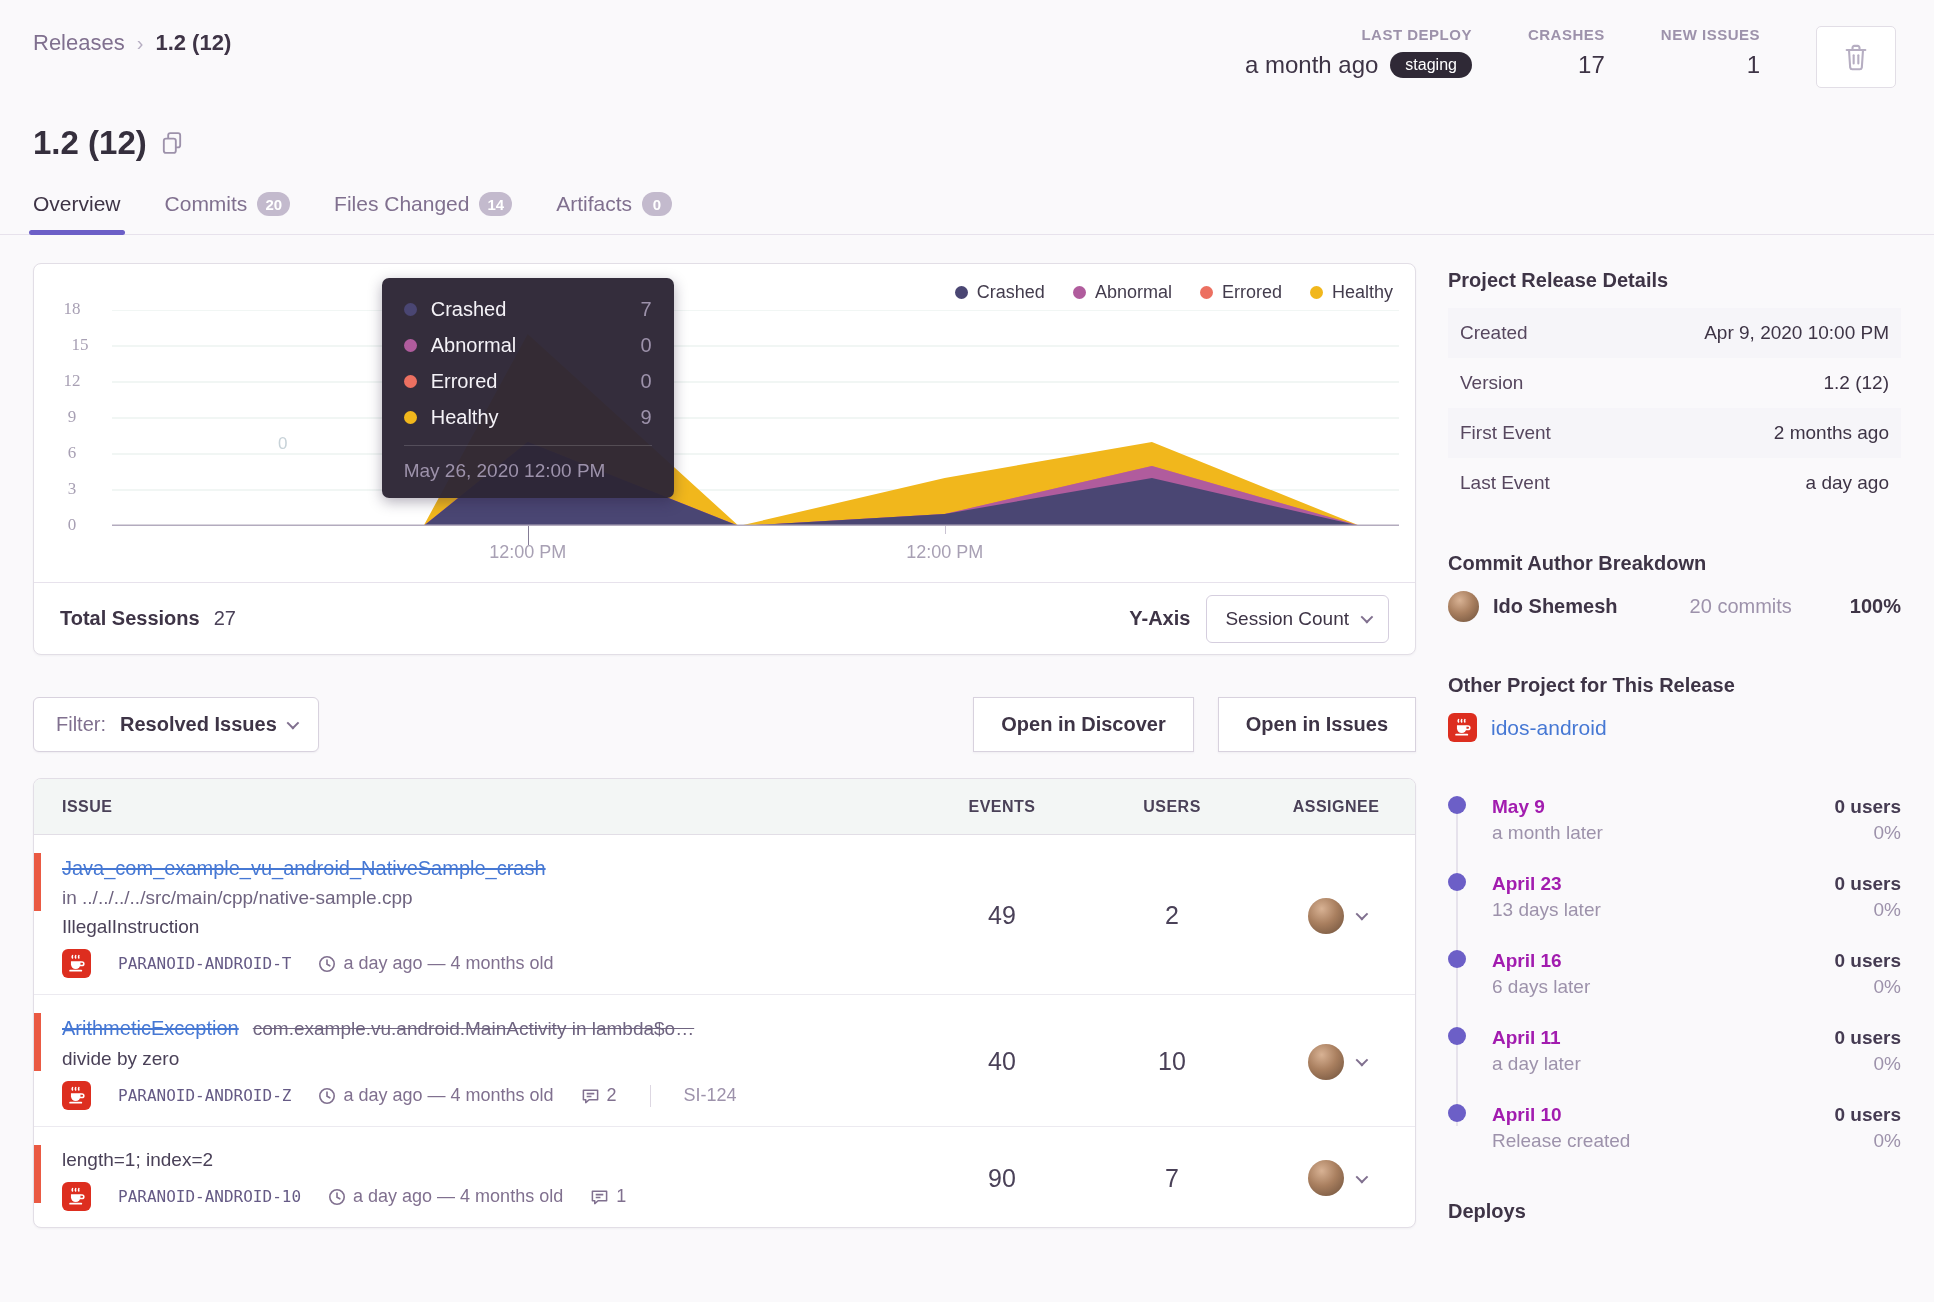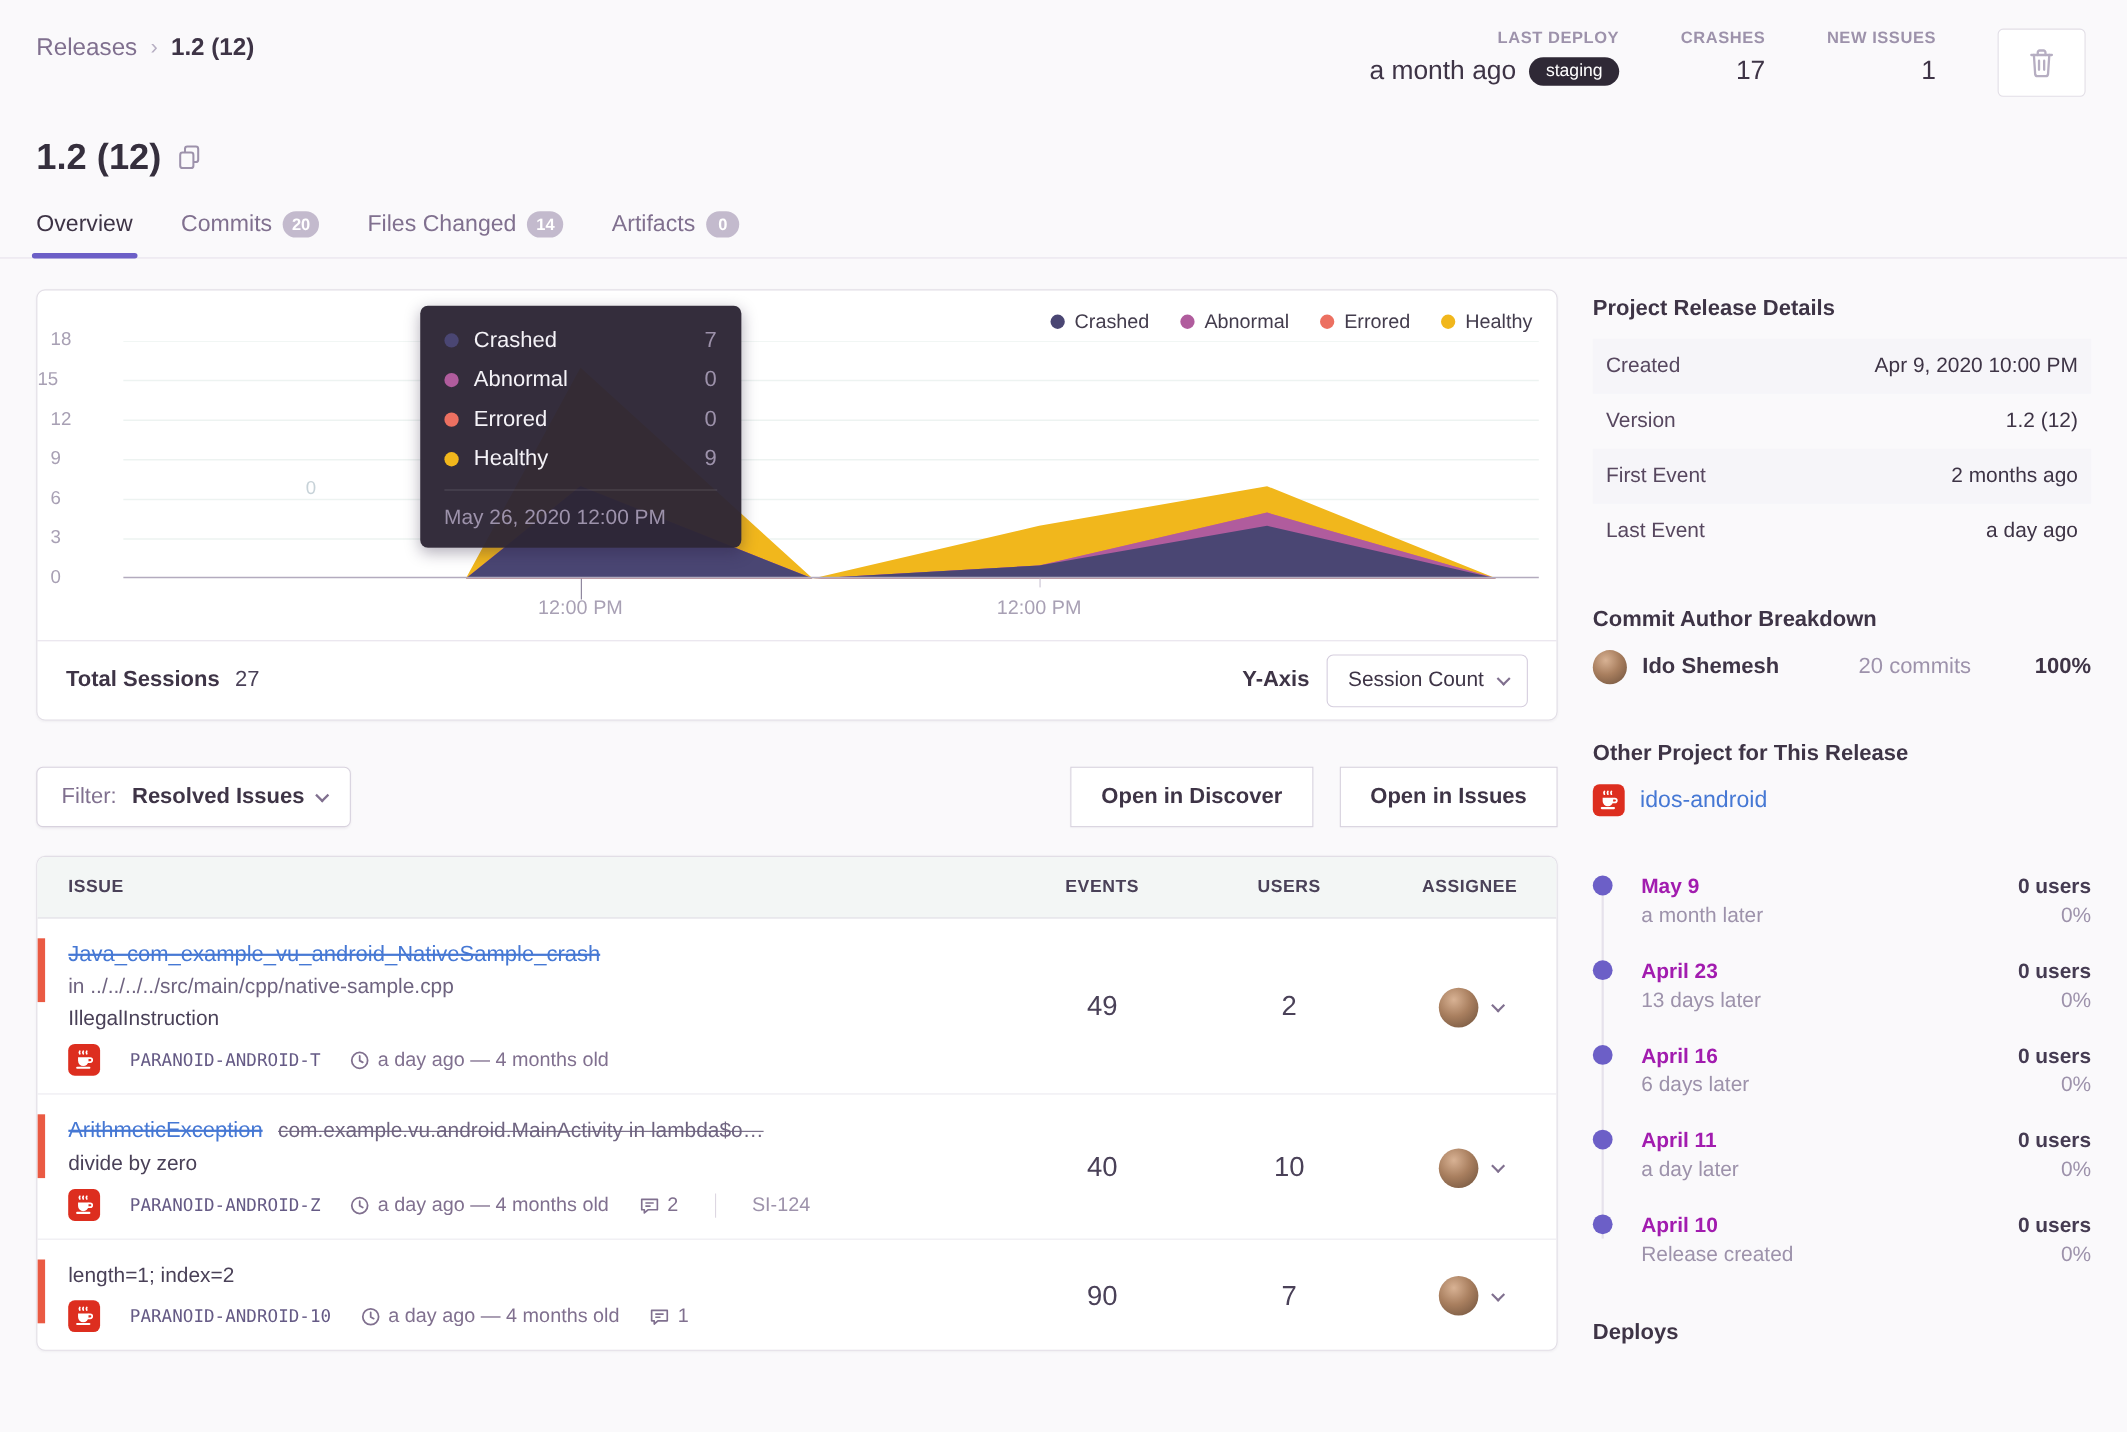--- a/index.html
+++ b/index.html
@@ -38,21 +38,21 @@
   .sidebar { width:453px; flex:none; padding-top:6px; }
   .card { background:#fff; border:1px solid #e2dee6; border-radius:8px; box-shadow:0 1px 2px rgba(60,50,80,.05); }
 
   
   .chart-card { margin-bottom:42px; }
   .chart-area { position:relative; height:318px; }
   .chart-canvas { position:absolute; left:78px; top:46px; right:16px; height:216px; }
   .legend { position:absolute; top:18px; right:22px; display:flex; gap:28px; }
   .legend-item { display:flex; align-items:center; gap:9px; font-size:18px; color:#433c4d; cursor:pointer; }
   .dot { width:13px; height:13px; border-radius:50%; flex:none; }
-  .y-label { position:absolute; width:52px; text-align:left; font-size:17px; color:#a8a0b4; }
+  .y-label { position:absolute; width:52px; text-align:center; font-size:17px; color:#a8a0b4;font-family:Liberation Serif, serif; }
   .x-tick { position:absolute; width:1px; height:8px; background:#c9c2d2; }
   .x-tick.pointer { height:19px; background:#847c95; }
   .x-label { position:absolute; transform:translateX(-50%); font-size:18px; color:#a8a0b4; white-space:nowrap; }
   .ghost-zero { position:absolute; font-size:17px; color:#c7d2d8; }
   .chart-footer { height:72px; border-top:1px solid #e7e2ec; display:flex; align-items:center; justify-content:space-between; padding:0 26px; }
   .total-sessions { display:flex; align-items:baseline; gap:14px; font-size:20px; }
   .total-sessions .lbl { font-weight:700; color:#3e3446; }
   .total-sessions .val { color:#4a4158; }
   .yaxis-wrap { display:flex; align-items:center; gap:16px; }
   .yaxis-label { font-weight:700; font-size:20px; color:#3e3446; }
@@ -256,21 +256,21 @@
               <span class="t-label">Healthy</span>
               <span class="t-value">9</span>
             </div>
             <div class="tooltip-footer">May 26, 2020 12:00 PM</div>
           </div>
         <div class="y-label" style="left: 12px; top: 251px;">0</div>
             <div class="y-label" style="left: 12px; top: 215px;">3</div>
             <div class="y-label" style="left: 12px; top: 179px;">6</div>
             <div class="y-label" style="left: 12px; top: 143px;">9</div>
             <div class="y-label" style="left: 12px; top: 107px;">12</div>
-            <div class="y-label" style="left: 0; top: 71px;">15</div>
+            <div class="y-label" style="left: 20px; top: 71px;">15</div>
             <div class="y-label" style="left: 12px; top: 35px;">18</div>
             <div class="x-tick pointer" style="left: 493.701px; top: 262px;"></div>
             <div class="x-label" style="left: 493.701px; top: 278px;">12:00 PM</div>
             <div class="x-tick" style="left: 910.689px; top: 262px;"></div>
             <div class="x-label" style="left: 910.689px; top: 278px;">12:00 PM</div>
             <div class="ghost-zero" style="left: 244.023px; top: 170.4px;">0</div>
           </div>
 
         <div class="chart-footer">
           <div class="total-sessions">

